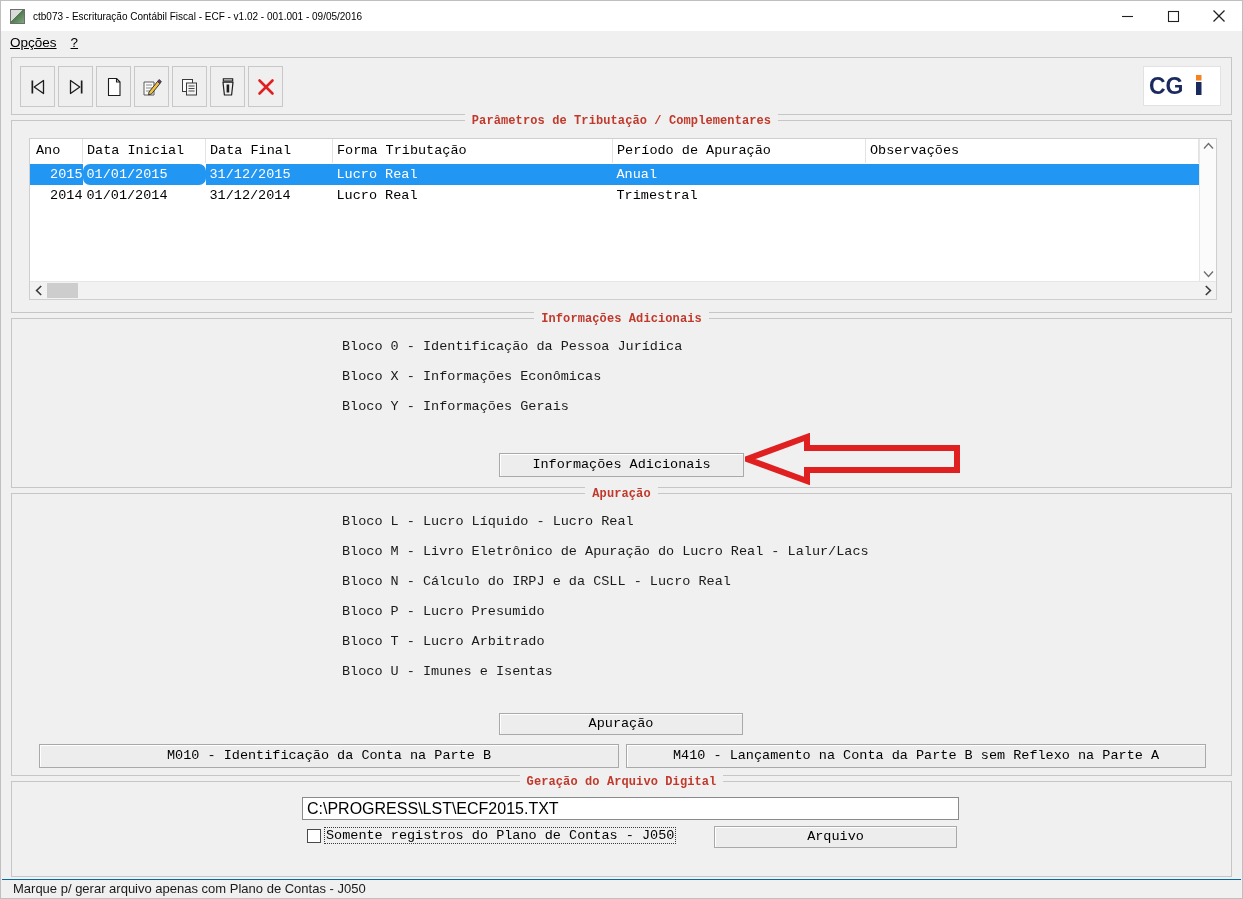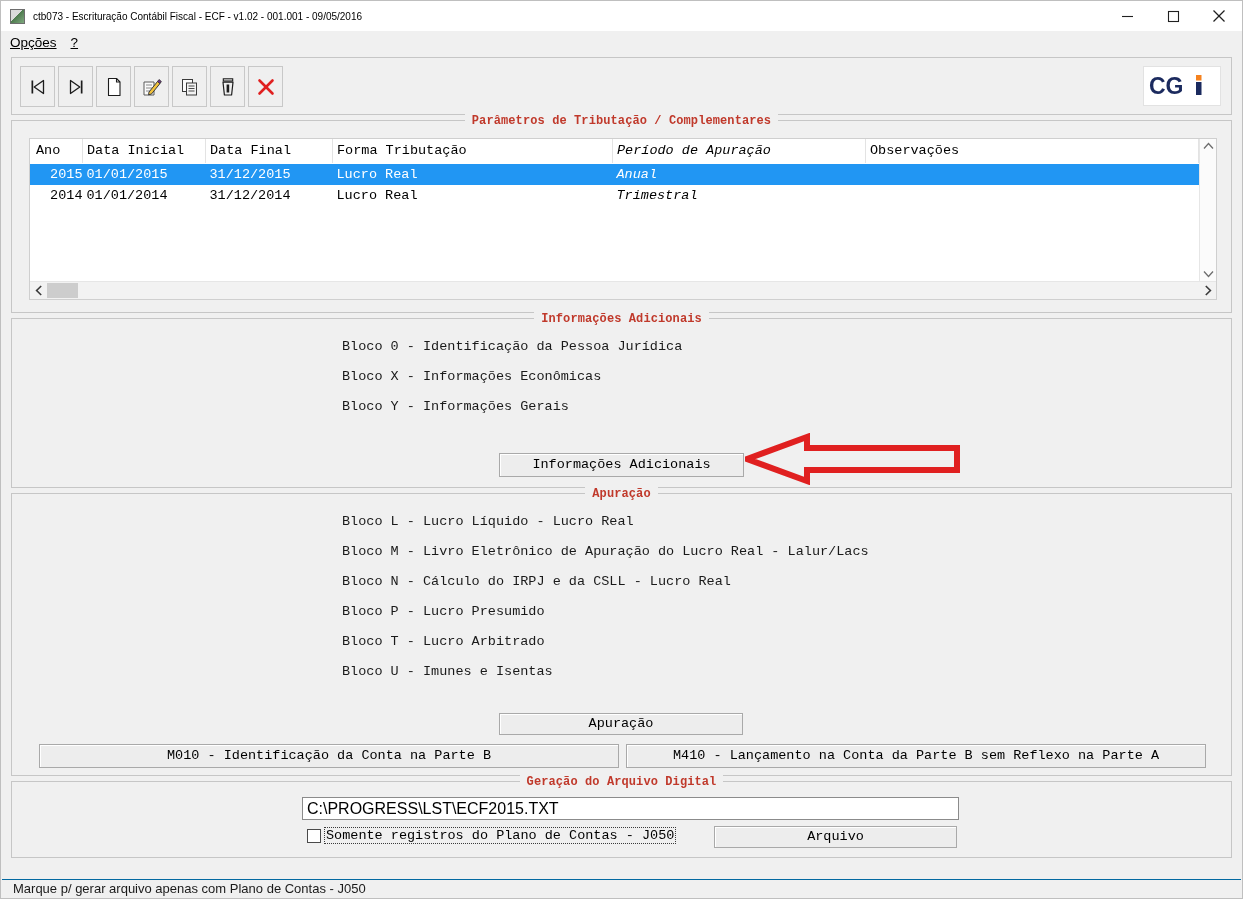--- a/index.html
+++ b/index.html
@@ -179,24 +179,24 @@
     white-space: nowrap;
     overflow: hidden;
   }
   table.grid td {
     padding: 3px 0 3px 0;
     white-space: nowrap;
     overflow: hidden;
   }
   tr.row-sel td { background: #2196f3; color: #ffffff; }
   .c-ano   { width: 46px;  padding-left: 6px !important; text-align: right; }
-  .c-di    { width: 118px; padding-left: 4px !important; }
+  .c-di    { width: 118px; padding-left: 4px !important; border-radius: 7px; }
   .c-df    { width: 122px; padding-left: 4px !important; }
   .c-ft    { width: 275px; padding-left: 4px !important; }
-  .c-pa    { width: 248px; padding-left: 4px !important; font-style: italic; }
+  .c-pa    { width: 248px; padding-left: 4px !important; }
   .c-obs   { padding-left: 4px !important; }
   th.c-ano { text-align: right; padding-right: 0 !important; }
 
   .vscroll {
     flex: 0 0 17px;
     background: #fbfbfb;
     border-left: 1px solid #e6e6e6;
     display: flex;
     flex-direction: column;
     justify-content: space-between;
@@ -278,21 +278,21 @@
 
   
   .arrow {
     position: absolute;
     left: 744px; top: 432px;
     width: 216px; height: 52px;
     pointer-events: none;
   }
 
   
-  .ger-panel { height: 77px; }
+  .ger-panel { height: 96px; }
   .path-input {
     position: absolute;
     left: 290px; top: 15px;
     width: 657px; height: 23px;
     background: #ffffff;
     border: 1px solid #8b8b8b;
     box-sizing: border-box;
     font-family: "Liberation Sans", sans-serif;
     font-size: 16px;
     line-height: 21px;

